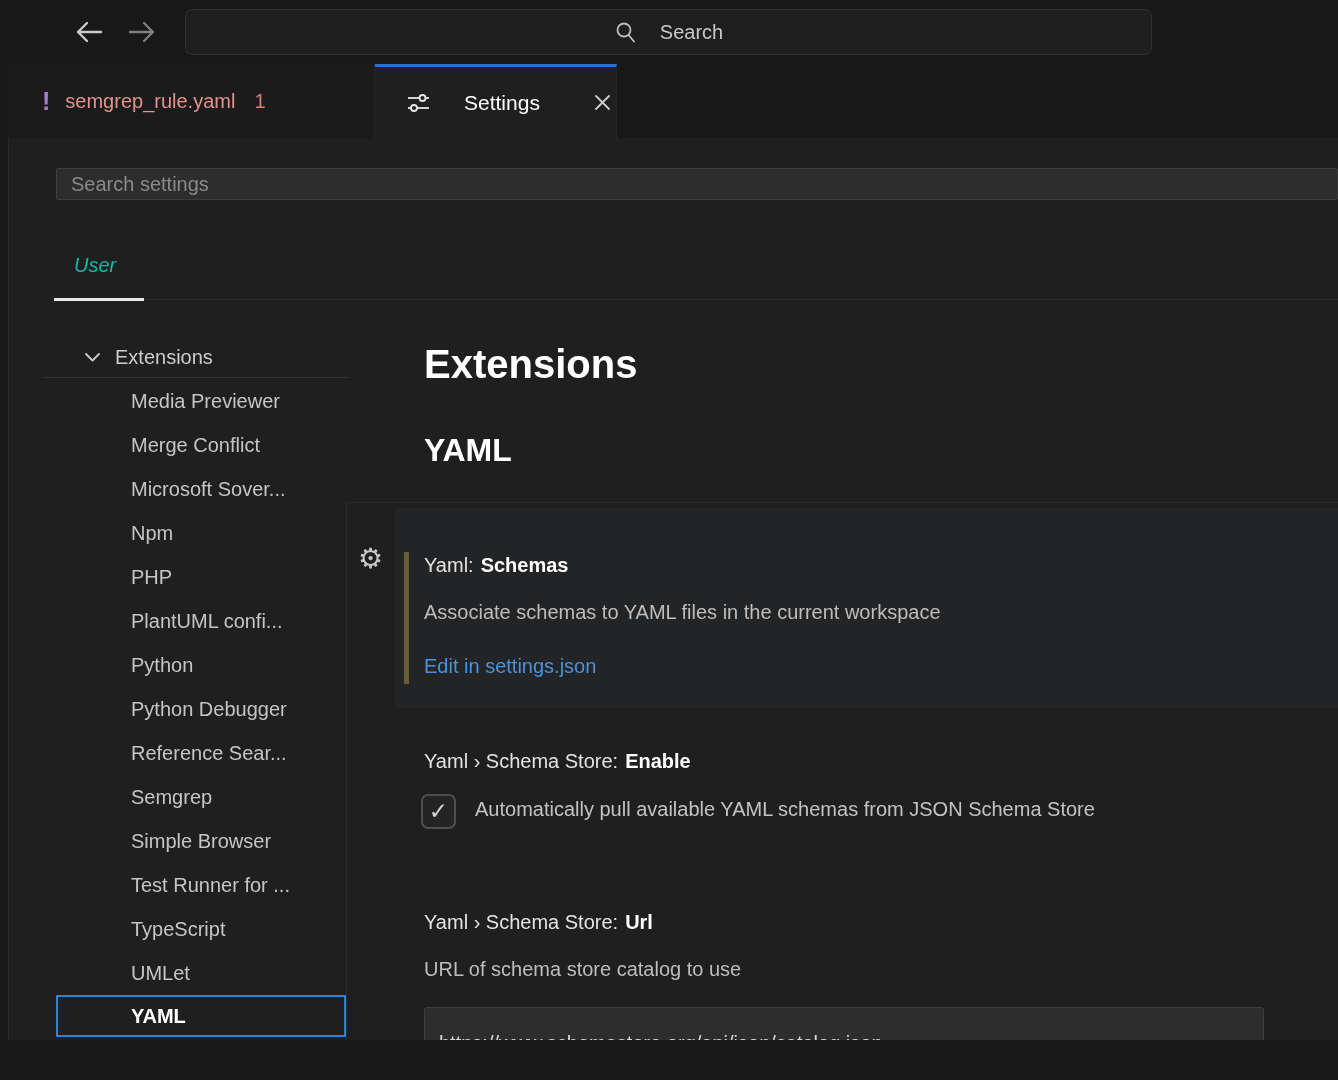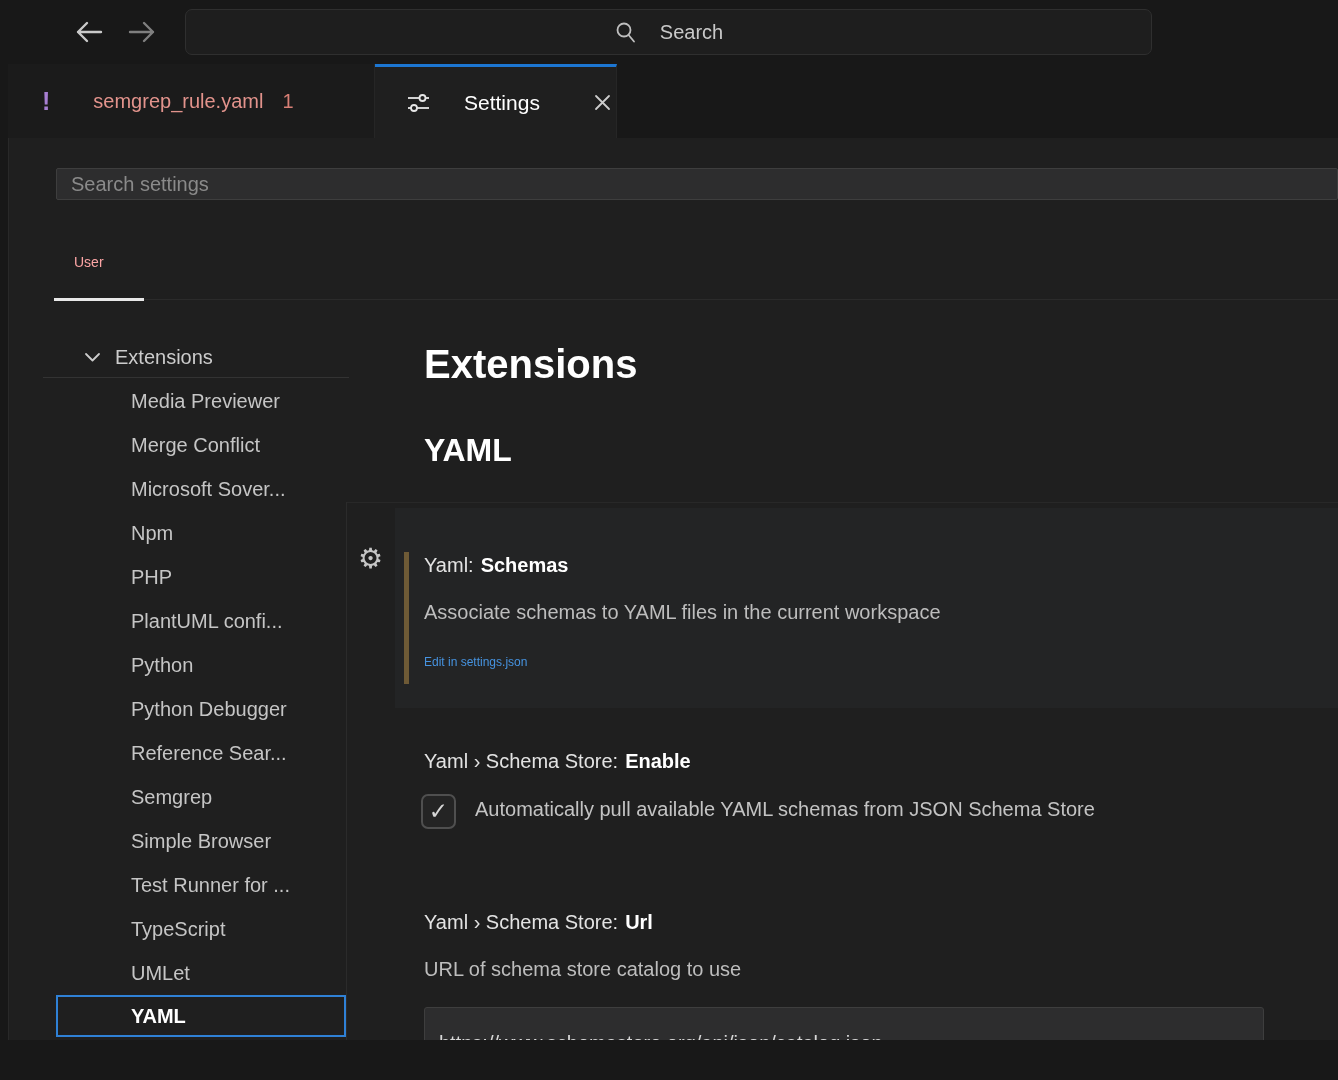--- a/index.html
+++ b/index.html
@@ -20,21 +20,21 @@
     color:#c9c9c9; font-size:20px;
   }
 
   
   .tab { top:64px; height:74px; display:flex; align-items:center; }
   .tab-file {
     left:8px; width:367px; background:#1b1b1b; border-right:1px solid #262626;
     padding-left:34px; gap:15px;
   }
   .tab-file .indicator { color:#a77fd2; font-size:25px; font-weight:700; }
-  .tab-file .label { color:#e2938c; font-size:20px;margin-left:28px; }
+  .tab-file .label { color:#e2938c; font-size:20px; }
   .tab-file .badge { color:#d87f75; font-size:20px; margin-left:4px; }
   .tab-settings {
     left:375px; width:242px; background:#1f1f1f;
     border-top:3px solid #1c76d2; border-right:1px solid #262626;
     padding-left:30px; gap:32px;
   }
   .tab-settings .label { color:#ffffff; font-size:21px; }
   .tab-close { margin-left:20px; display:flex; align-items:center; }
 
   
@@ -42,21 +42,21 @@
     left:8px; top:138px; width:1330px; height:902px;
     background:#1f1f1f; border-left:1px solid #292929; overflow:hidden;
   }
   .settings-search {
     position:absolute; left:47px; top:30px; width:1282px; height:32px;
     background:#2d2d2e; border:1px solid #3e3e3e; border-radius:2px;
     color:#cfcfcf; font-size:20px; padding:0 14px; outline:none;
     font-family:"Liberation Sans", sans-serif;
   }
   .settings-search::placeholder { color:#8a8a8a; }
-  .scope-tab { left:65px; top:116px; font-size:14px; color:#fca5a5; }
+  .scope-tab { left:65px; top:116px; font-size:20px; color:#14b8a6;font-style:italic; }
   .scope-divider { left:45px; top:161px; width:1285px; height:1px; background:#2b2b2b; }
   .scope-underline { left:45px; top:160px; width:90px; height:3px; background:#e8e8e8; }
 
   
   .toc-root-row { left:75px; top:204px; height:30px; display:flex; align-items:center; gap:14px; }
   .toc-root-label { font-size:20px; color:#cccccc; }
   .toc-root-divider { left:34px; top:239px; width:306px; height:1px; background:#333333; }
   .toc-item {
     left:122px; width:214px; height:44px; line-height:44px;
     font-size:20px; color:#c5c5c5; white-space:nowrap; overflow:hidden;
@@ -74,21 +74,21 @@
   .page-subheading { left:415px; top:294px; font-size:32px; font-weight:700; color:#ffffff; }
 
   .row-hover-bg { left:386px; top:370px; width:944px; height:200px; background:#232425; }
   .gutter-gear { left:349px; top:407px; font-size:28px; color:#c5c5c5; line-height:1; cursor:pointer; }
   .modified-bar { left:395px; top:414px; width:5px; height:132px; background:#6e5a36; }
 
   .setting-title { font-size:20px; white-space:nowrap; }
   .setting-title .cat { color:#e3e3e3; font-weight:500; }
   .setting-title .name { color:#ffffff; font-weight:700; margin-left:7px; }
   .setting-desc { font-size:20px; color:#bdbdbd; white-space:nowrap; }
-  .setting-link { font-size:12px; color:#4693e0; cursor:pointer; white-space:nowrap;text-align:center; }
+  .setting-link { font-size:20px; color:#4693e0; cursor:pointer; white-space:nowrap;text-align:center; }
 
   .checkbox {
     left:412px; top:656px; width:35px; height:35px;
     background:#242424; border:2px solid #4f4f4f; border-radius:7px;
     display:flex; align-items:center; justify-content:center;
     color:#d6d6d6; font-size:23px; cursor:pointer;
   }
   .checkbox-label { left:466px; top:660px; font-size:20px; color:#c3c3c3; white-space:nowrap; }
 
   .url-input {

